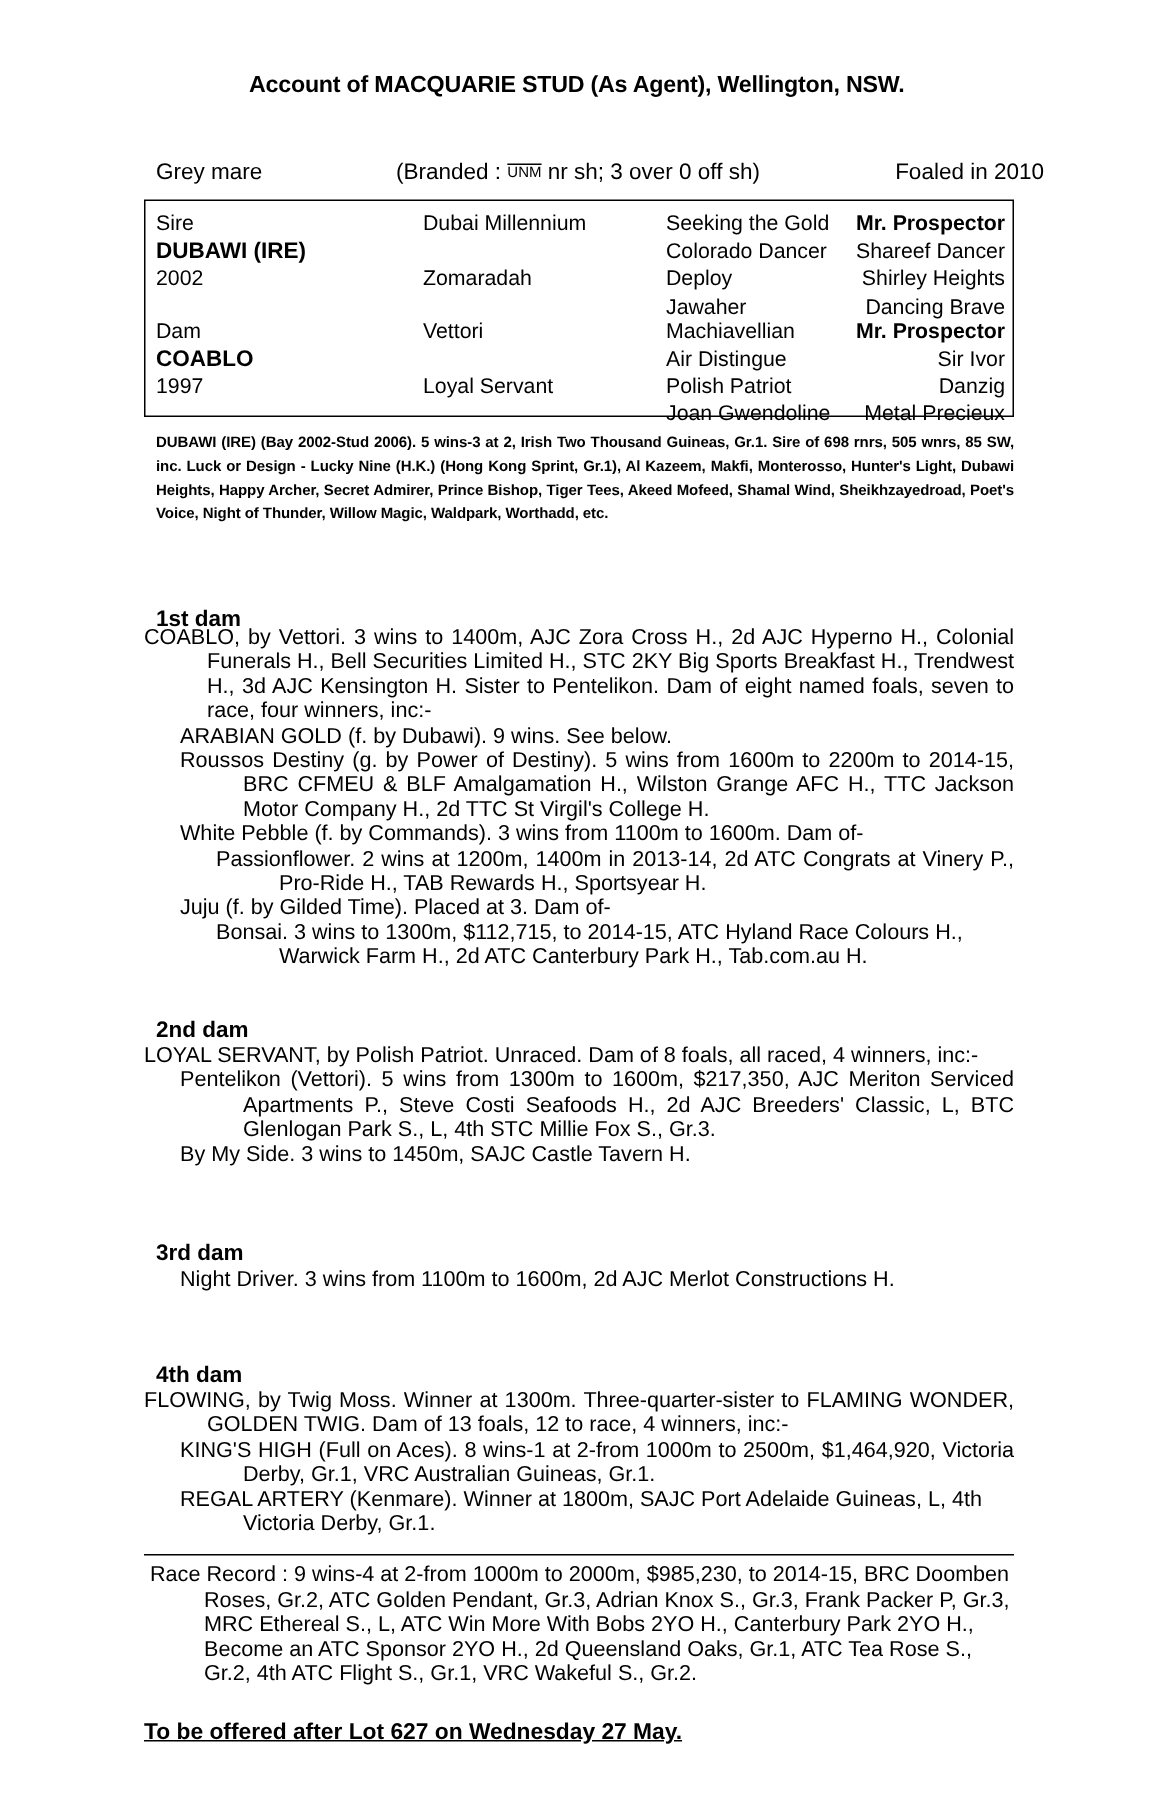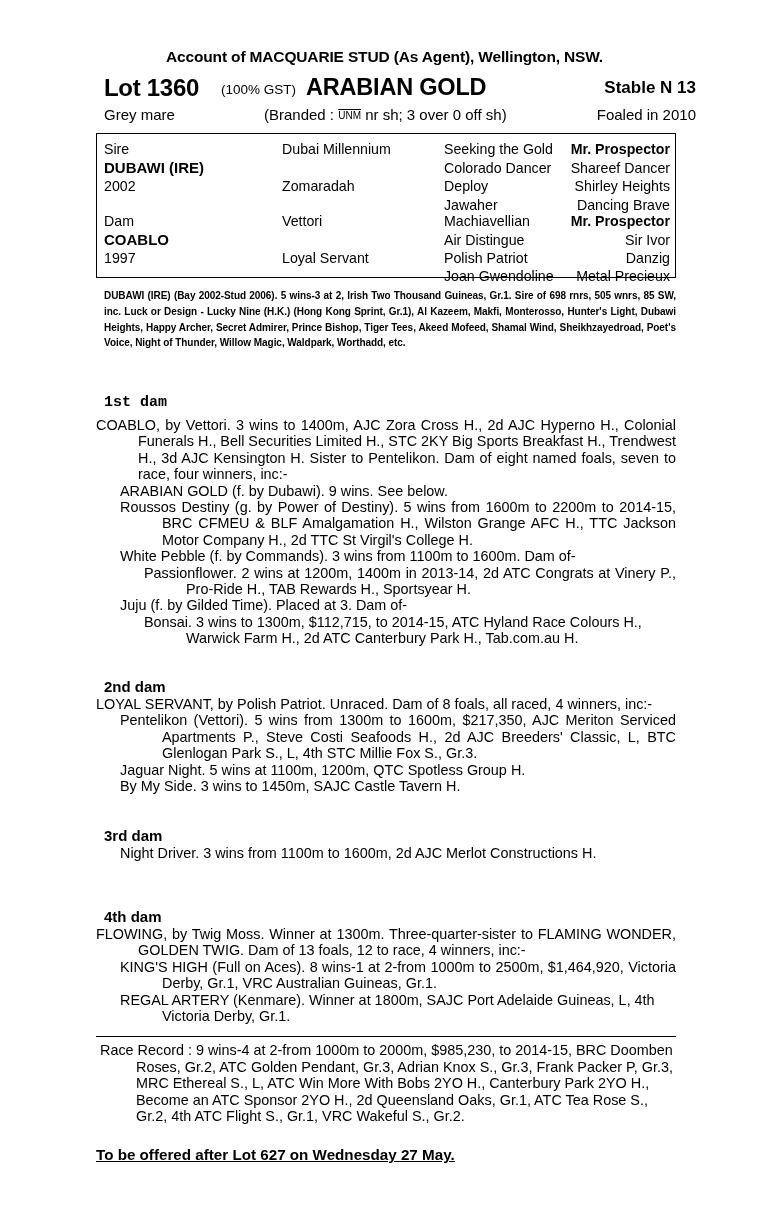--- a/index.html
+++ b/index.html
@@ -178,26 +178,20 @@
     text-decoration: underline;
   }
 </style>
 </head>
 <body>
 
 <div class="page">
 
   <div class="account-line">Account of MACQUARIE STUD (As Agent), Wellington, NSW.</div>
 
-  <div class="lot-row">
-    <span class="lot-no">Lot 1360</span>
-    <span class="gst">(100% GST)</span>
-    <span class="horse-name">ARABIAN GOLD</span>
-    <span class="stable">Stable N 13</span>
-  </div>
 
   <div class="desc-row">
     <span class="colour-sex">Grey mare</span>
     <span class="branded">
       <span>(Branded :</span>
       <span class="brand-sym">UNM</span>
       <span>nr sh; 3 over 0 off sh)</span>
     </span>
     <span class="foaled">Foaled in 2010</span>
   </div>
@@ -257,35 +251,34 @@
           <span class="dots">&nbsp;&nbsp;&nbsp;&nbsp;&nbsp;&nbsp;&nbsp;&nbsp;&nbsp;&nbsp;&nbsp;&nbsp;&nbsp;&nbsp;&nbsp;&nbsp;......................................................................</span>
           <span class="lname">Joan Gwendoline</span>
           <span class="rname">Metal Precieux</span>
         </div>
       </div>
   </div>
 
   <div class="sire-para">DUBAWI (IRE) (Bay 2002-Stud 2006). 5 wins-3 at 2, Irish Two Thousand Guineas, Gr.1. Sire of 698 rnrs, 505 wnrs, 85 SW, inc. Luck or Design - Lucky Nine (H.K.) (Hong Kong Sprint, Gr.1), Al Kazeem, Makfi, Monterosso, Hunter's Light, Dubawi Heights, Happy Archer, Secret Admirer, Prince Bishop, Tiger Tees, Akeed Mofeed, Shamal Wind, Sheikhzayedroad, Poet's Voice, Night of Thunder, Willow Magic, Waldpark, Worthadd, etc.</div>
 
   <div id="dam-sections">
-      <div class="dam-head" style="top: 394px; font-family: Liberation Mono, monospace;">1st dam</div>
+      <div class="dam-head" style="top: 404px;">1st dam</div>
       <div class="blk" style="top: 417px;">
         <p class="hang0">COABLO, by Vettori. <b>3 wins</b> to 1400m, AJC Zora Cross H., 2d AJC Hyperno H., Colonial Funerals H., Bell Securities Limited H., STC 2KY Big Sports Breakfast H., Trendwest H., 3d AJC Kensington H. Sister to <b>Pentelikon</b>. Dam of eight named foals, seven to race, <b>four winners</b>, inc:-</p>
         <p class="hang1"><b>ARABIAN GOLD</b> (f. by Dubawi). <b>9 wins</b>. See below.</p>
         <p class="hang1">Roussos Destiny (g. by Power of Destiny). <b>5 wins</b> from 1600m to 2200m to 2014-15, BRC CFMEU &amp; BLF Amalgamation H., Wilston Grange AFC H., TTC Jackson Motor Company H., 2d TTC St Virgil's College H.</p>
         <p class="hang1">White Pebble (f. by Commands). <b>3 wins</b> from 1100m to 1600m. Dam of-</p>
         <p class="hang2">Passionflower. <b>2 wins</b> at 1200m, 1400m in 2013-14, 2d ATC Congrats at Vinery P., Pro-Ride H., TAB Rewards H., Sportsyear H.</p>
         <p class="hang1">Juju (f. by Gilded Time). Placed at 3. Dam of-</p>
         <p class="hang2">Bonsai. <b>3 wins</b> to 1300m, $112,715, to 2014-15, ATC Hyland Race Colours H., Warwick Farm H., 2d ATC Canterbury Park H., Tab.com.au H.</p>
       </div>
       <div class="dam-head" style="top: 678px;">2nd dam</div>
       <div class="blk" style="top: 696px;">
         <p class="hang0">LOYAL SERVANT, by Polish Patriot. Unraced. Dam of 8 foals, all raced, <b>4 winners</b>, inc:-</p>
         <p class="hang1"><b>Pentelikon</b> (Vettori). <b>5 wins</b> from 1300m to 1600m, $217,350, AJC Meriton Serviced Apartments P., Steve Costi Seafoods H., 2d AJC Breeders' Classic, <b>L</b>, BTC Glenlogan Park S., <b>L</b>, 4th STC Millie Fox S., <b>Gr.3</b>.</p>
-        <p class="hang1">Jaguar Night. <b>5 wins</b> at 1100m, 1200m, QTC Spotless Group H.</p>
         <p class="hang1">By My Side. <b>3 wins</b> to 1450m, SAJC Castle Tavern H.</p>
       </div>
       <div class="dam-head" style="top: 827px;">3rd dam</div>
       <div class="blk" style="top: 845px;">
         <p class="hang1">Night Driver. <b>3 wins</b> from 1100m to 1600m, 2d AJC Merlot Constructions H.</p>
       </div>
       <div class="dam-head" style="top: 908px;">4th dam</div>
       <div class="blk" style="top: 926px;">
         <p class="hang0">FLOWING, by Twig Moss. <b>Winner</b> at 1300m. Three-quarter-sister to <b>FLAMING WONDER</b>, <b>GOLDEN TWIG</b>. Dam of 13 foals, 12 to race, <b>4 winners</b>, inc:-</p>
         <p class="hang1"><b>KING'S HIGH</b> (Full on Aces). <b>8 wins</b>-1 at 2-from 1000m to 2500m, $1,464,920, Victoria Derby, <b>Gr.1</b>, VRC Australian Guineas, <b>Gr.1</b>.</p>

